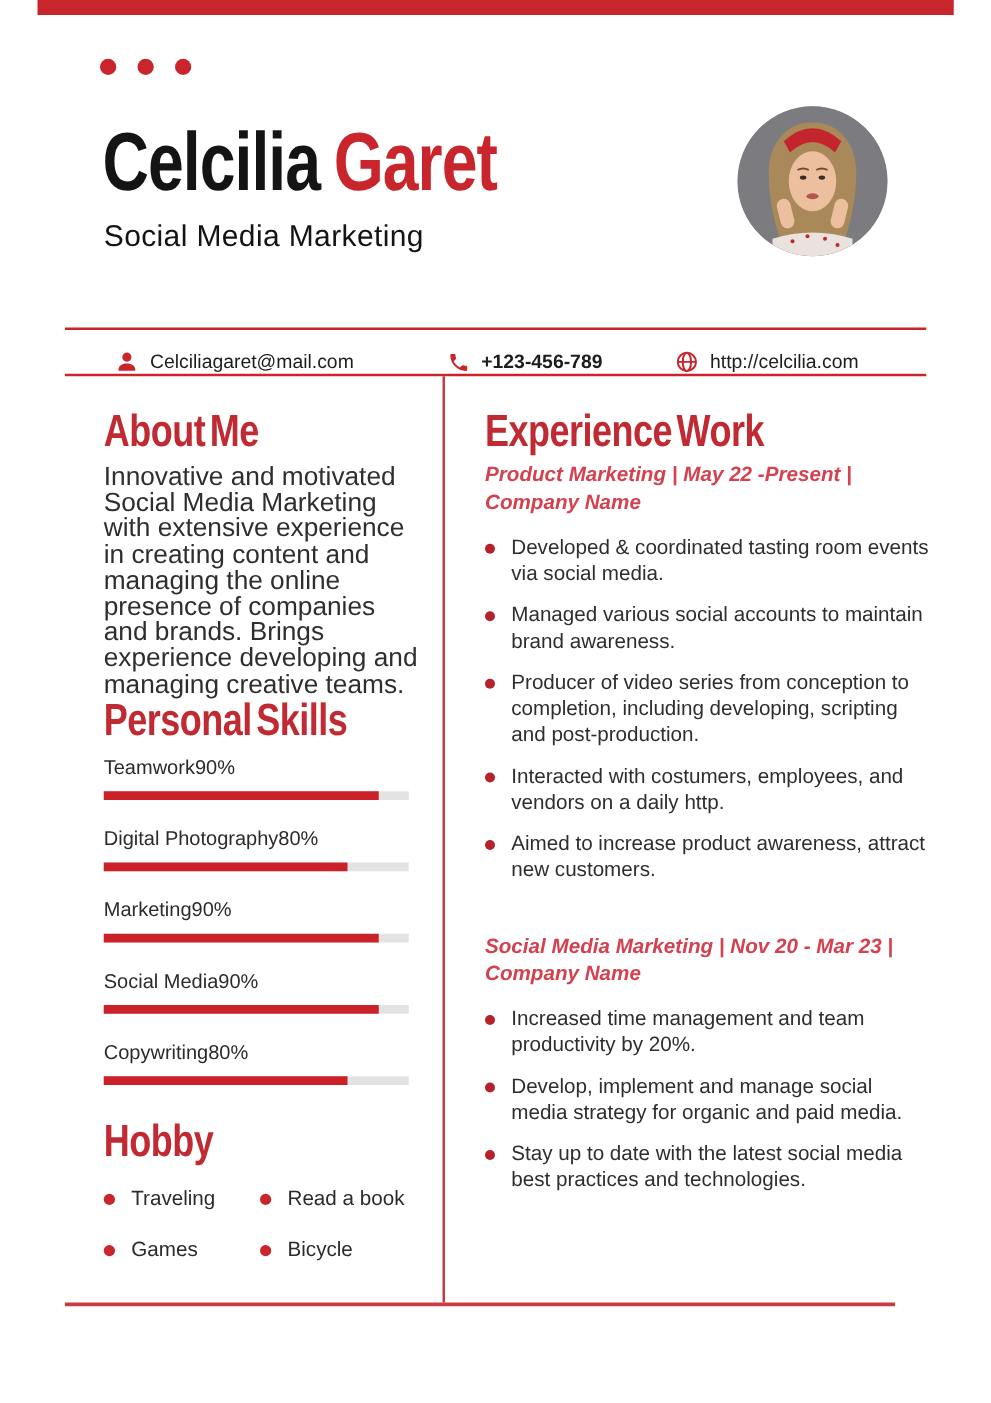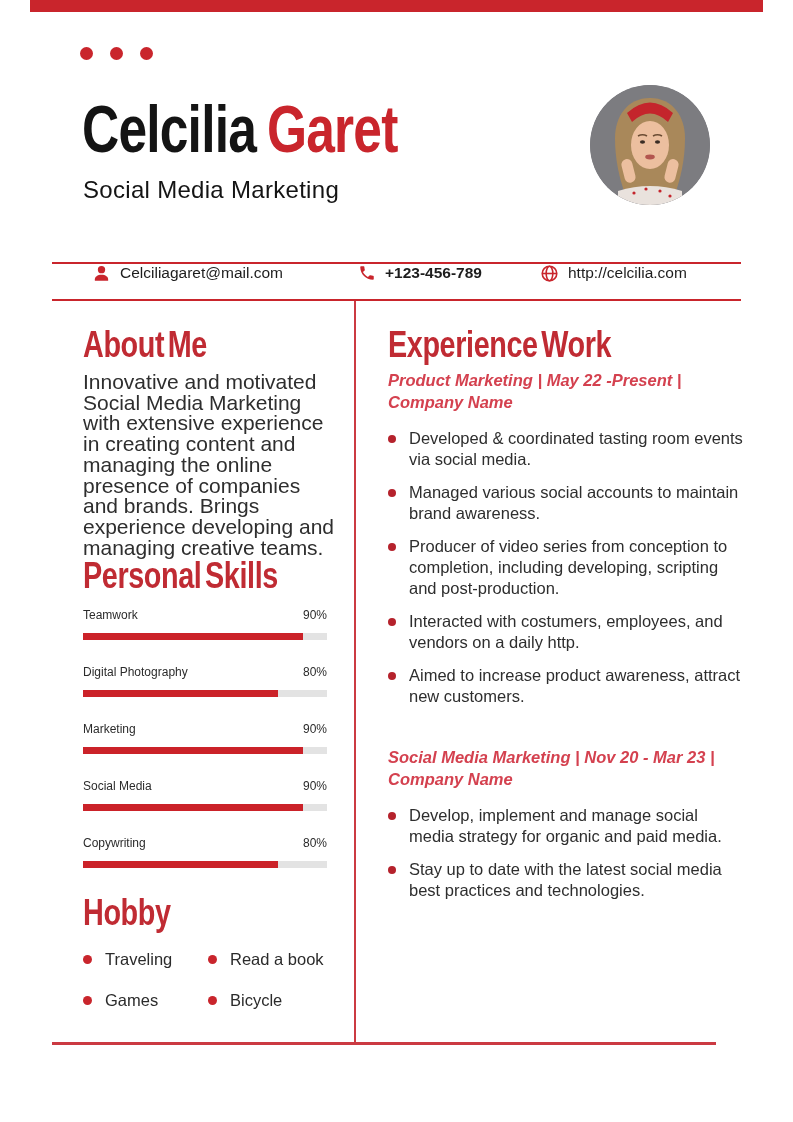--- a/index.html
+++ b/index.html
@@ -19,40 +19,40 @@
         white-space:nowrap;transform:scaleX(.78);transform-origin:left top;line-height:1;}
   .name .fn{color:#141414;}
   .name .ln{color:#c9252c;margin-left:14px;}
   .subtitle{left:83px;top:176px;font-size:24px;font-weight:500;color:#141414;letter-spacing:.3px;}
 
   .photo{left:590px;top:85px;width:120px;height:120px;border-radius:50%;overflow:hidden;background:#7c7c80;}
 
   
   .contact{left:52px;top:262px;width:689px;height:39px;box-sizing:border-box;
            border-top:2px solid #c9252c;border-bottom:2px solid #c9252c;}
-  .contact-item{position:absolute;top:0;height:35px;display:flex;align-items:flex-start;gap:9px;
+  .contact-item{position:absolute;top:0;height:35px;display:flex;align-items:flex-end;gap:9px;
                 font-size:15.5px;font-weight:500;color:#1d1d1d;}
   .contact-item svg{display:block;}
   .ci-email{left:40px;} .ci-phone{left:306px;font-weight:bold;} .ci-web{left:488px;}
 
   
   .v-divider{left:354px;top:301px;width:2px;height:741px;background:#cb3a42;}
   .bottom-line{left:52px;top:1042px;width:664px;height:3px;background:#cb3a42;}
 
   
   .sec-title{font-size:36px;font-weight:800;color:#c02b33;line-height:1;letter-spacing:-.5px;
              word-spacing:-5px;white-space:nowrap;transform:scaleX(.8);transform-origin:left top;}
 
   
   .about-title{left:83px;top:327px;}
   .about-body{left:83px;top:372px;width:252px;font-size:21px;line-height:20.7px;color:#2e2e2e;}
   .skills-title{left:83px;top:558px;}
   .skills-list{left:83px;top:605px;width:244px;}
   .skill-item{height:57px;}
-  .skill-row{display:flex;justify-content:space-between;font-size:12px;color:#2b2b2b;line-height:20px;}
+  .skill-row{display:flex;justify-content:flex-start;font-size:16px;color:#2b2b2b;line-height:20px;}
   .skill-track{margin-top:8px;width:244px;height:7px;background:#e3e3e3;}
   .skill-fill{height:7px;background:#cb2229;}
   .hobby-title{left:83px;top:895px;}
   .hobby-grid{left:83px;top:950px;width:260px;display:grid;
               grid-template-rows:repeat(2,auto);grid-auto-flow:column;
               grid-template-columns:125px auto;row-gap:22px;}
   .hobby-item{display:flex;align-items:center;gap:13px;font-size:16.5px;color:#2b2b2b;line-height:19px;}
   .hobby-dot{width:9px;height:9px;border-radius:50%;background:#c9252c;flex:none;}
 
   
@@ -236,20 +236,24 @@
     <span class="bullet-dot"></span>
     <span class="bullet-text">Aimed to increase product awareness, attract new customers.</span>
   </div>
 </div>
   </div>
 
   <div class="job">
     <p class="job-heading">Social Media Marketing | Nov 20 - Mar 23 | Company Name</p>
     <div class="job-bullets">
 
+  <div class="bullet">
+    <span class="bullet-dot"></span>
+    <span class="bullet-text">Increased time management and team productivity by 20%.</span>
+  </div>
 
   <div class="bullet">
     <span class="bullet-dot"></span>
     <span class="bullet-text">Develop, implement and manage social media strategy for organic and paid media.</span>
   </div>
 
   <div class="bullet">
     <span class="bullet-dot"></span>
     <span class="bullet-text">Stay up to date with the latest social media best practices and technologies.</span>
   </div>

